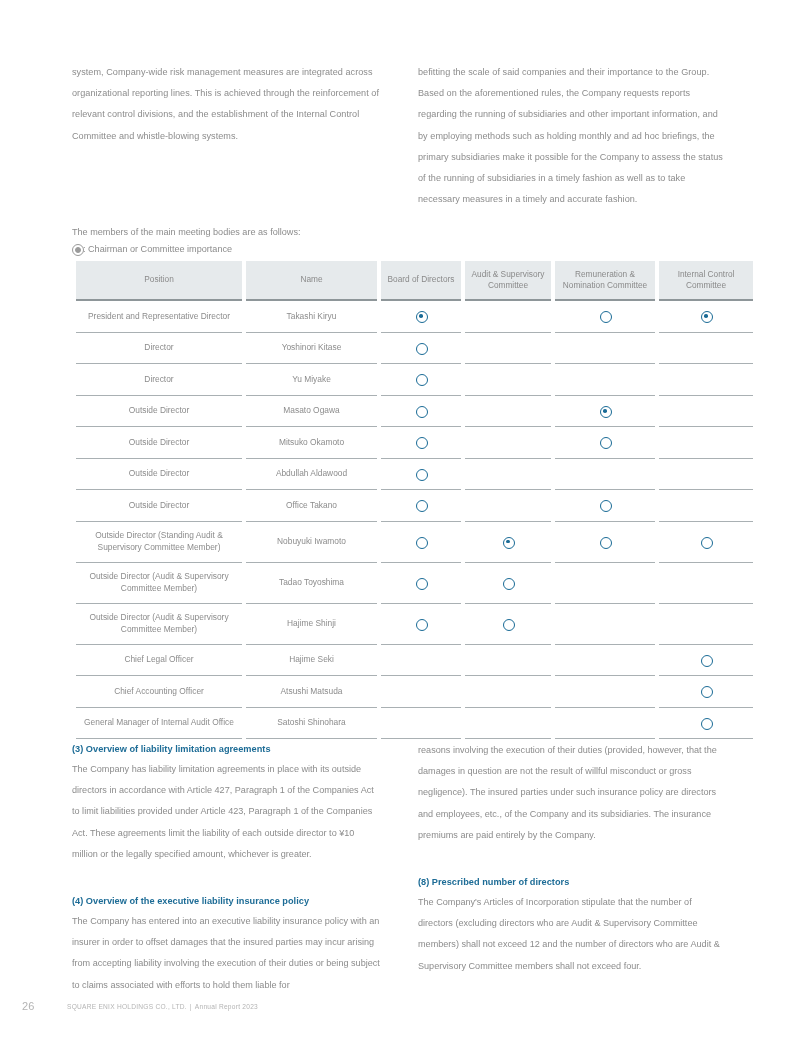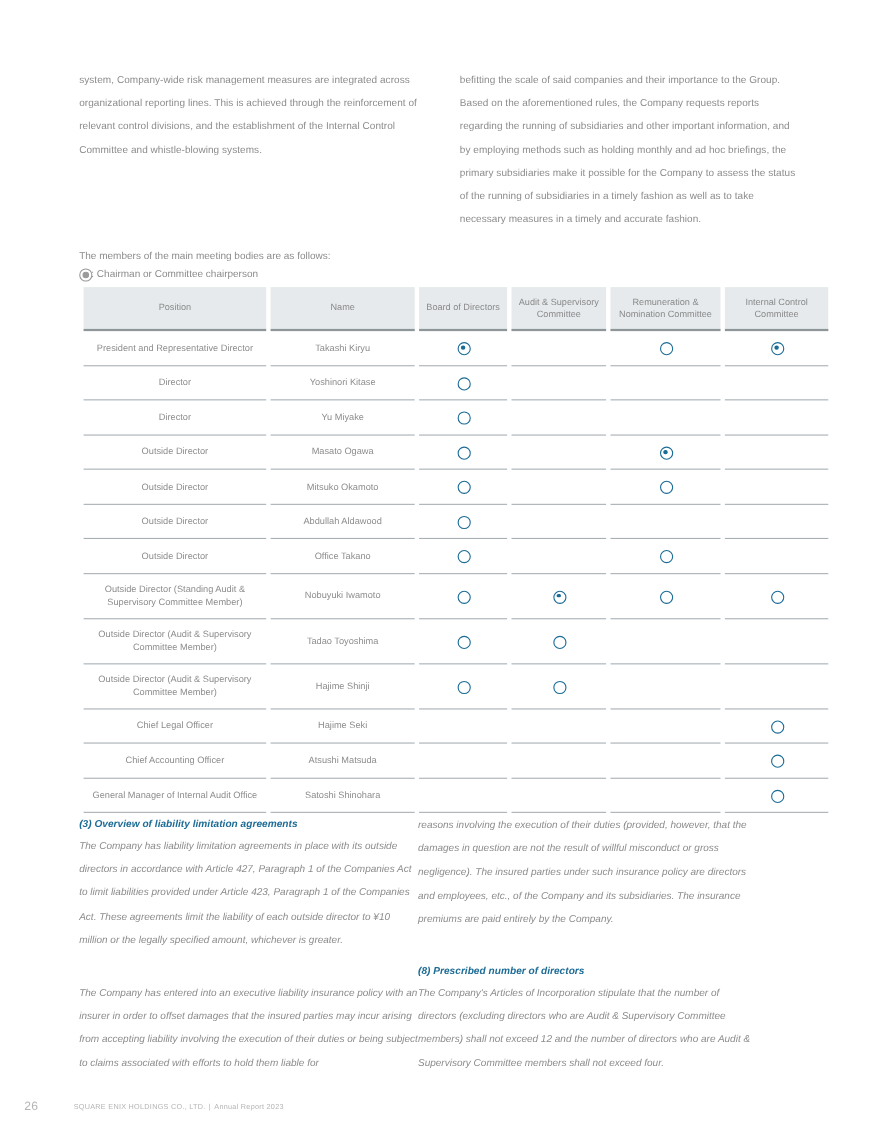--- a/index.html
+++ b/index.html
@@ -150,21 +150,21 @@
     border-radius: 50%;
   }
 
   
   .bottom-cols {
     position: absolute;
     left: 72px;
     top: 740px;
     width: 655px;
     display: flex;
-    font-style: italic;
+    gap: 38px;
   }
   .sec-head {
     font-size: 9.2px;
     font-weight: bold;
     color: #1d6c96;
     line-height: 18px;
     margin: 0 0 1px 0;
     letter-spacing: 0.02px;
   }
   .sec-body {
@@ -207,21 +207,21 @@
       <p class="body-p">system, Company-wide risk management measures are integrated across organizational reporting lines. This is achieved through the reinforcement of relevant control divisions, and the establishment of the Internal Control Committee and whistle-blowing systems.</p>
     </div>
     <div class="col">
       <p class="body-p">befitting the scale of said companies and their importance to the Group. Based on the aforementioned rules, the Company requests reports regarding the running of subsidiaries and other important information, and by employing methods such as holding monthly and ad hoc briefings, the primary subsidiaries make it possible for the Company to assess the status of the running of subsidiaries in a timely fashion as well as to take necessary measures in a timely and accurate fashion.</p>
     </div>
   </div>
 
   <div class="table-intro">The members of the main meeting bodies are as follows:</div>
   <div class="legend-line">
     <span class="legend-sym"></span>
-    <span>: Chairman or Committee chairperson</span>
+    <span>: Chairman or Committee importance</span>
   </div>
 
   <table class="mtable">
     <colgroup>
       <col class="c-pos">
         <col class="c-name">
         <col class="c-bod">
       <col class="c-aud">
         <col class="c-rem">
         <col class="c-int">
@@ -342,20 +342,21 @@
           <td><span class="mark single"></span></td>
         </tr>
       </tbody>
   </table>
 
   <div class="bottom-cols">
     <div class="col">
       <h3 class="sec-head">(3) Overview of liability limitation agreements</h3>
       <p class="sec-body">The Company has liability limitation agreements in place with its outside directors in accordance with Article 427, Paragraph 1 of the Companies Act to limit liabilities provided under Article 423, Paragraph 1 of the Companies Act. These agreements limit the liability of each outside director to ¥10 million or the legally specified amount, whichever is greater.</p>
       <div class="sec-gap"></div>
+      <h3 class="sec-head">(4) Overview of the executive liability insurance policy</h3>
       <p class="sec-body">The Company has entered into an executive liability insurance policy with an insurer in order to offset damages that the insured parties may incur arising from accepting liability involving the execution of their duties or being subject to claims associated with efforts to hold them liable for</p>
     </div>
     <div class="col">
       <p class="sec-body">reasons involving the execution of their duties (provided, however, that the damages in question are not the result of willful misconduct or gross negligence). The insured parties under such insurance policy are directors and employees, etc., of the Company and its subsidiaries. The insurance premiums are paid entirely by the Company.</p>
       <div class="sec-gap"></div>
       <h3 class="sec-head">(8) Prescribed number of directors</h3>
       <p class="sec-body">The Company's Articles of Incorporation stipulate that the number of directors (excluding directors who are Audit &amp; Supervisory Committee members) shall not exceed 12 and the number of directors who are Audit &amp; Supervisory Committee members shall not exceed four.</p>
     </div>
   </div>
 

